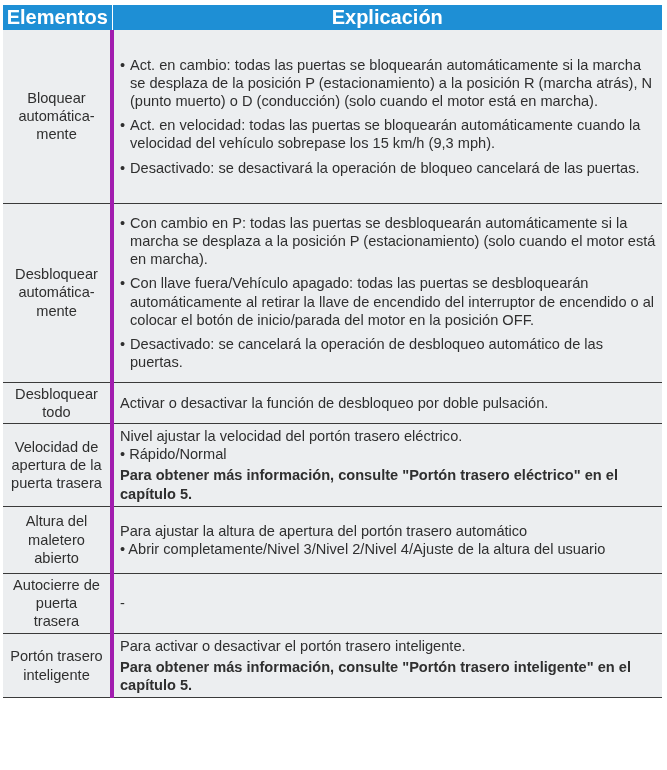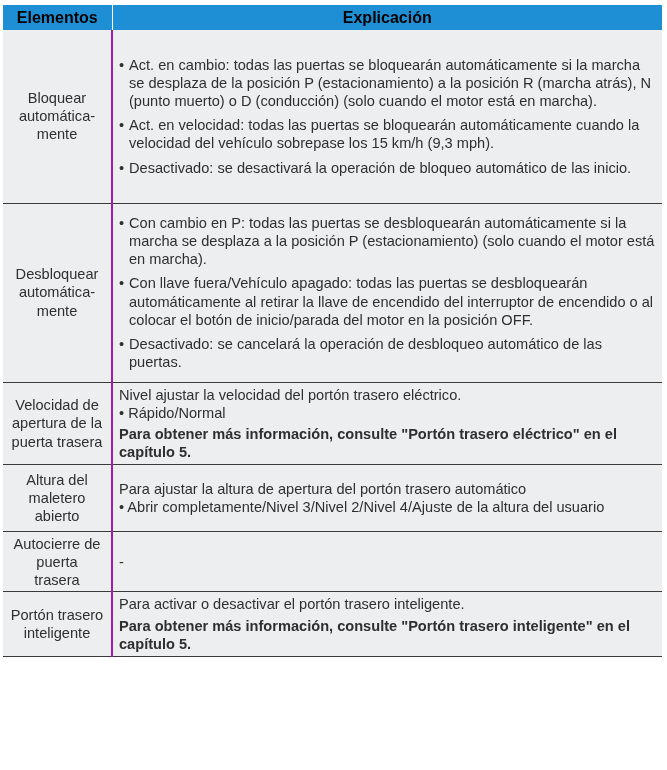--- a/index.html
+++ b/index.html
@@ -11,37 +11,37 @@
     font-family: "Liberation Sans", sans-serif;
     font-size: 14.6px;
     color: #2f2f2f;
     background: #eceef0;
     table-layout: fixed;
   }
   col.c1 { width: 109px; }
   col.c2 { width: 550px; }
   thead th {
     background: #1e8fd5;
-    color: #000000;
+    color: #ffffff;
     font-weight: bold;
-    font-size: 16px;
+    font-size: 20px;
     height: 25px;
     padding: 0;
     text-align: center;
     border-left: 1px solid #ffffff;
   }
   thead th:first-child { border-left: none; }
   tbody td {
     border-bottom: 1px solid #3a3a3a;
     vertical-align: middle;
     line-height: 18.2px;
   }
   tbody td.item {
     text-align: center;
-    border-right: 2px solid #a21caf;
+    border-right: 4px solid #a21caf;
     padding: 2px 2px;
   }
   tbody td.expl {
     text-align: left;
     padding: 3px 6px 3px 6px;
   }
   .bullet { display: flex; margin: 0; }
   .bullet + .bullet { margin-top: 6px; }
   .bullet .dot { width: 10px; flex: 0 0 10px; }
   .bullet .txt { flex: 1; }
@@ -71,21 +71,21 @@
         <div class="bullet">
               <span class="dot">•</span>
               <span class="txt">Act. en cambio: todas las puertas se bloquearán automáticamente si la marcha se desplaza de la posición P (estacionamiento) a la posición R (marcha atrás), N (punto muerto) o D (conducción) (solo cuando el motor está en marcha).</span>
             </div>
         <div class="bullet">
               <span class="dot">•</span>
               <span class="txt">Act. en velocidad: todas las puertas se bloquearán automáticamente cuando la velocidad del vehículo sobrepase los 15 km/h (9,3 mph).</span>
             </div>
         <div class="bullet">
               <span class="dot">•</span>
-              <span class="txt">Desactivado: se desactivará la operación de bloqueo automático de las inicio.</span>
+              <span class="txt">Desactivado: se desactivará la operación de bloqueo cancelará de las puertas.</span>
             </div>
       </td>
     </tr>
 
     <tr style="height:179px">
       <td class="item"><span style="display:inline-block;width:100px">Desbloquear automática-mente</span></td>
       <td class="expl">
         <div class="bullet">
               <span class="dot">•</span>
               <span class="txt">Con cambio en P: todas las puertas se desbloquearán automáticamente si la marcha se desplaza a la posición P (estacionamiento) (solo cuando el motor está en marcha).</span>
@@ -94,20 +94,24 @@
               <span class="dot">•</span>
               <span class="txt">Con llave fuera/Vehículo apagado: todas las puertas se desbloquearán automáticamente al retirar la llave de encendido del interruptor de encendido o al colocar el botón de inicio/parada del motor en la posición OFF.</span>
             </div>
         <div class="bullet">
               <span class="dot">•</span>
               <span class="txt">Desactivado: se cancelará la operación de desbloqueo automático de las puertas.</span>
             </div>
       </td>
     </tr>
 
+    <tr style="height:36px">
+      <td class="item"><span style="display:inline-block;width:100px">Desbloquear todo</span></td>
+      <td class="expl"><span>Activar o desactivar la función de desbloqueo por doble pulsación.</span></td>
+    </tr>
 
 
     <tr style="height:78px">
       <td class="item"><span style="display:inline-block;width:100px">Velocidad de apertura de la puerta trasera</span></td>
       <td class="expl">
         <span class="line">Nivel ajustar la velocidad del portón trasero eléctrico.</span>
         <span class="line">• Rápido/Normal</span>
         <span class="bold">Para obtener más información, consulte "Portón trasero eléctrico" en el capítulo 5.</span>
       </td>
     </tr>

